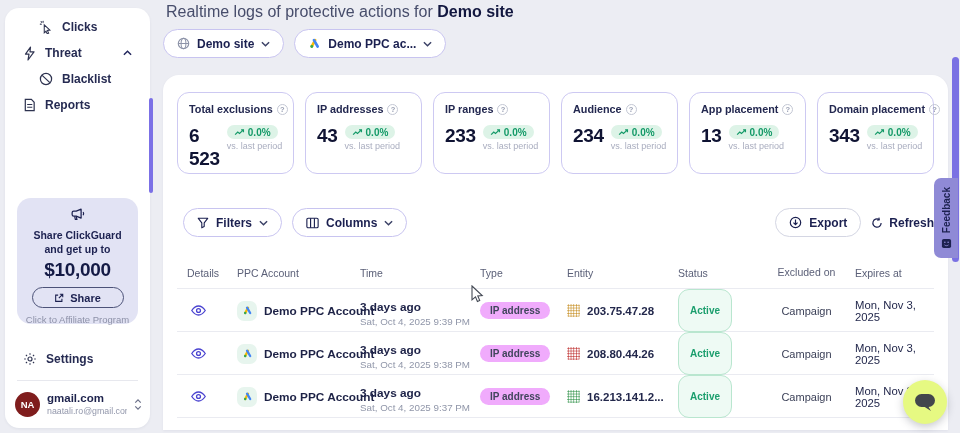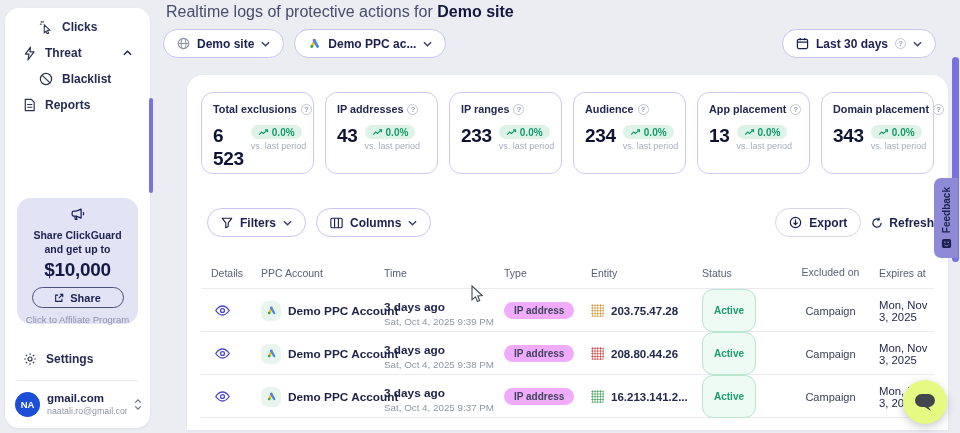--- a/index.html
+++ b/index.html
@@ -27,40 +27,40 @@
   .promo .p-title { font-size:10.5px; font-weight:700; color:#1c2150; line-height:1.35; width:104px; margin:2px auto 0; }
   .promo .p-amount { font-size:19px; font-weight:800; color:#141a45; margin-top:3px; letter-spacing:-.3px; }
   .promo .p-share { display:flex; align-items:center; justify-content:center; gap:6px; width:92px; height:21px;
                     margin:6px auto 0; border:1px solid #4c5278; border-radius:11px; background:transparent;
                     font-size:11px; font-weight:700; color:#1c2150; cursor:pointer; font-family:inherit; }
   .promo .p-caption { font-size:9.5px; color:#8d91a8; margin-top:6px; }
 
   .settings-row { position:absolute; left:8px; top:338px; width:129px; }
   .sb-divider { position:absolute; left:12px; right:12px; top:372px; height:1px; background:#e7e8ee; }
   .user-row { position:absolute; left:10px; top:384px; width:127px; display:flex; align-items:center; gap:7px; cursor:pointer; }
-  .avatar { width:25px; height:25px; border-radius:50%; background:#1d4ed8; color:#fff; font-size:9.5px; font-weight:700;
+  .avatar { width:25px; height:25px; border-radius:50%; background:#7f1d1d; color:#fff; font-size:9.5px; font-weight:700;
             display:flex; align-items:center; justify-content:center; flex:0 0 auto; }
   .u-name { font-size:11.5px; font-weight:700; color:#1d224c; line-height:1.2; }
   .u-mail { font-size:8.8px; color:#9297ab; line-height:1.25; }
   .u-col { flex:1; min-width:0; }
   .u-mail, .u-name { white-space:nowrap; overflow:hidden; }
 
   
   .subtitle { position:absolute; left:166px; top:3px; font-size:16px; color:#474d6b; }
   .subtitle b { color:#12173f; font-weight:800; }
   .pill-row { position:absolute; left:163px; top:29px; width:773px; display:flex; align-items:center; gap:10px; }
   .pill { display:inline-flex; align-items:center; gap:7px; height:29px; padding:0 13px; background:#fff;
           border:1px solid #c8c4f0; border-radius:15px; font-size:12px; font-weight:700; color:#1b2050; cursor:pointer;
           font-family:inherit; }
   .pill .chev { color:#3b4166; display:flex; }
   .spacer { flex:1; }
 
   
   .main-card { position:absolute; left:163px; top:75px; right:12px; bottom:3px; background:#fff;
-               border-radius:16px 16px 0 0; overflow:hidden; box-shadow:0 1px 3px rgba(25,28,70,.05);margin-left:24px; }
+               border-radius:16px 16px 0 0; overflow:hidden; box-shadow:0 1px 3px rgba(25,28,70,.05); }
 
   .stats-row { position:absolute; left:14px; right:14px; top:17px; height:82px; display:flex; gap:11px; }
   .stat-card { flex:1 1 0; min-width:0; border:1.5px solid #cdc9f2; border-radius:12px; padding:10px 11px 8px; background:#fff; }
   .stat-label { display:flex; align-items:center; gap:4px; font-size:10.8px; font-weight:700; color:#232850; white-space:nowrap; }
   .stat-bottom { display:flex; align-items:flex-start; gap:7px; margin-top:10px; }
   .stat-value { font-size:19px; font-weight:800; color:#0f1333; letter-spacing:-.3px; line-height:1.2; }
   .badge-col { display:flex; flex-direction:column; }
   .chg-badge { display:inline-flex; align-items:center; gap:3px; background:#ddf3e7; color:#149a68; font-size:10px;
                font-weight:700; border-radius:9px; padding:1.5px 7px; width:max-content; }
   .stat-sub { font-size:9px; color:#a9adbf; margin-top:2px; white-space:nowrap; }
@@ -237,35 +237,20 @@
           </svg>
       </span>
       <span>Demo PPC ac...</span>
       <span class="chev">
         <svg width="9" height="6" viewBox="0 0 10 6">
             <path d="M1 1 L5 5 L9 1" stroke="#3b4166" stroke-width="1.6" fill="none"></path>
           </svg>
       </span>
     </button>
     <span class="spacer"></span>
-    <button class="pill">
-      <span>
-        <svg width="13" height="13" viewBox="0 0 14 14">
-            <rect x="1.5" y="2.5" width="11" height="10" rx="1.6" fill="none" stroke="#1b2050" stroke-width="1.3"></rect>
-            <path d="M1.5 5.5 H12.5 M4.5 1 V3.5 M9.5 1 V3.5" stroke="#1b2050" stroke-width="1.3"></path>
-          </svg>
-      </span>
-      <span>Last 30 days</span>
-      <span class="qmark"></span>
-      <span class="chev">
-        <svg width="9" height="6" viewBox="0 0 10 6">
-            <path d="M1 1 L5 5 L9 1" stroke="#3b4166" stroke-width="1.6" fill="none"></path>
-          </svg>
-      </span>
-    </button>
   </div>
 
   <main class="main-card">
 
     <section class="stats-row">
       <div class="stat-card">
         <div class="stat-label">
             <span>Total exclusions</span>
             <span class="qmark"></span>
           </div>

